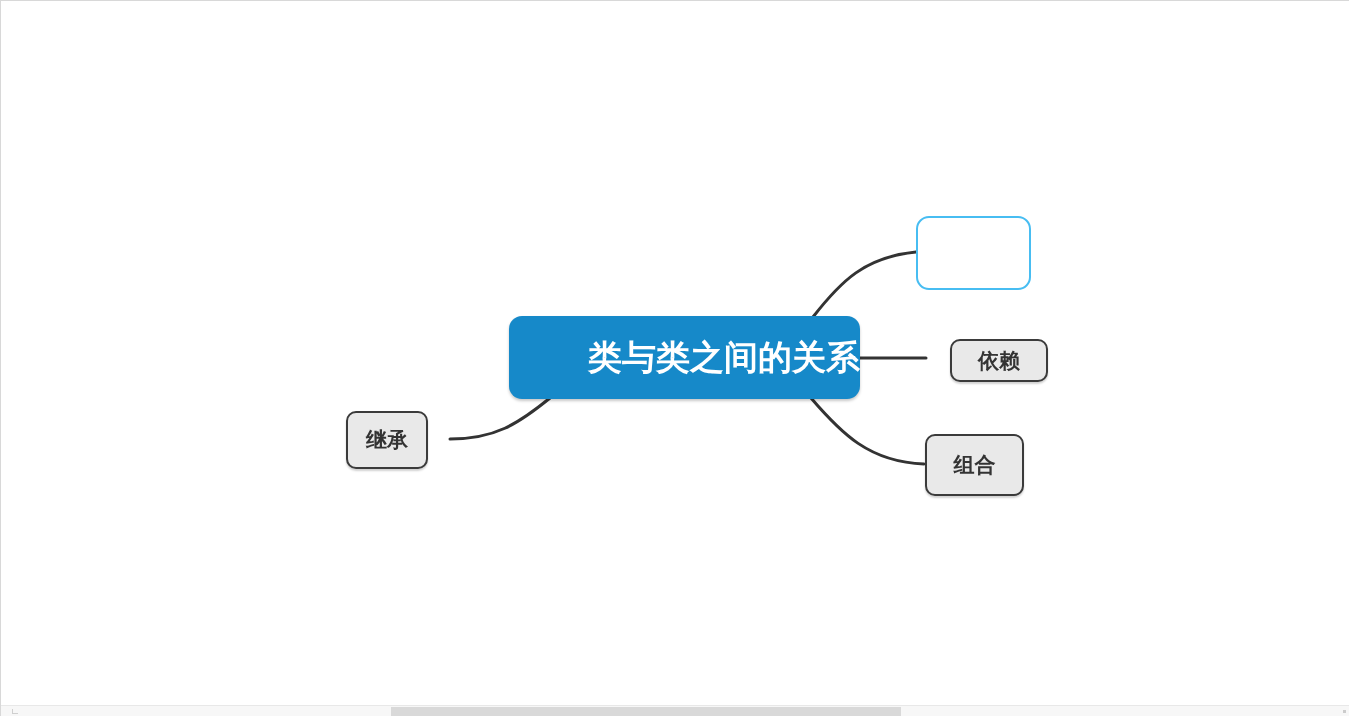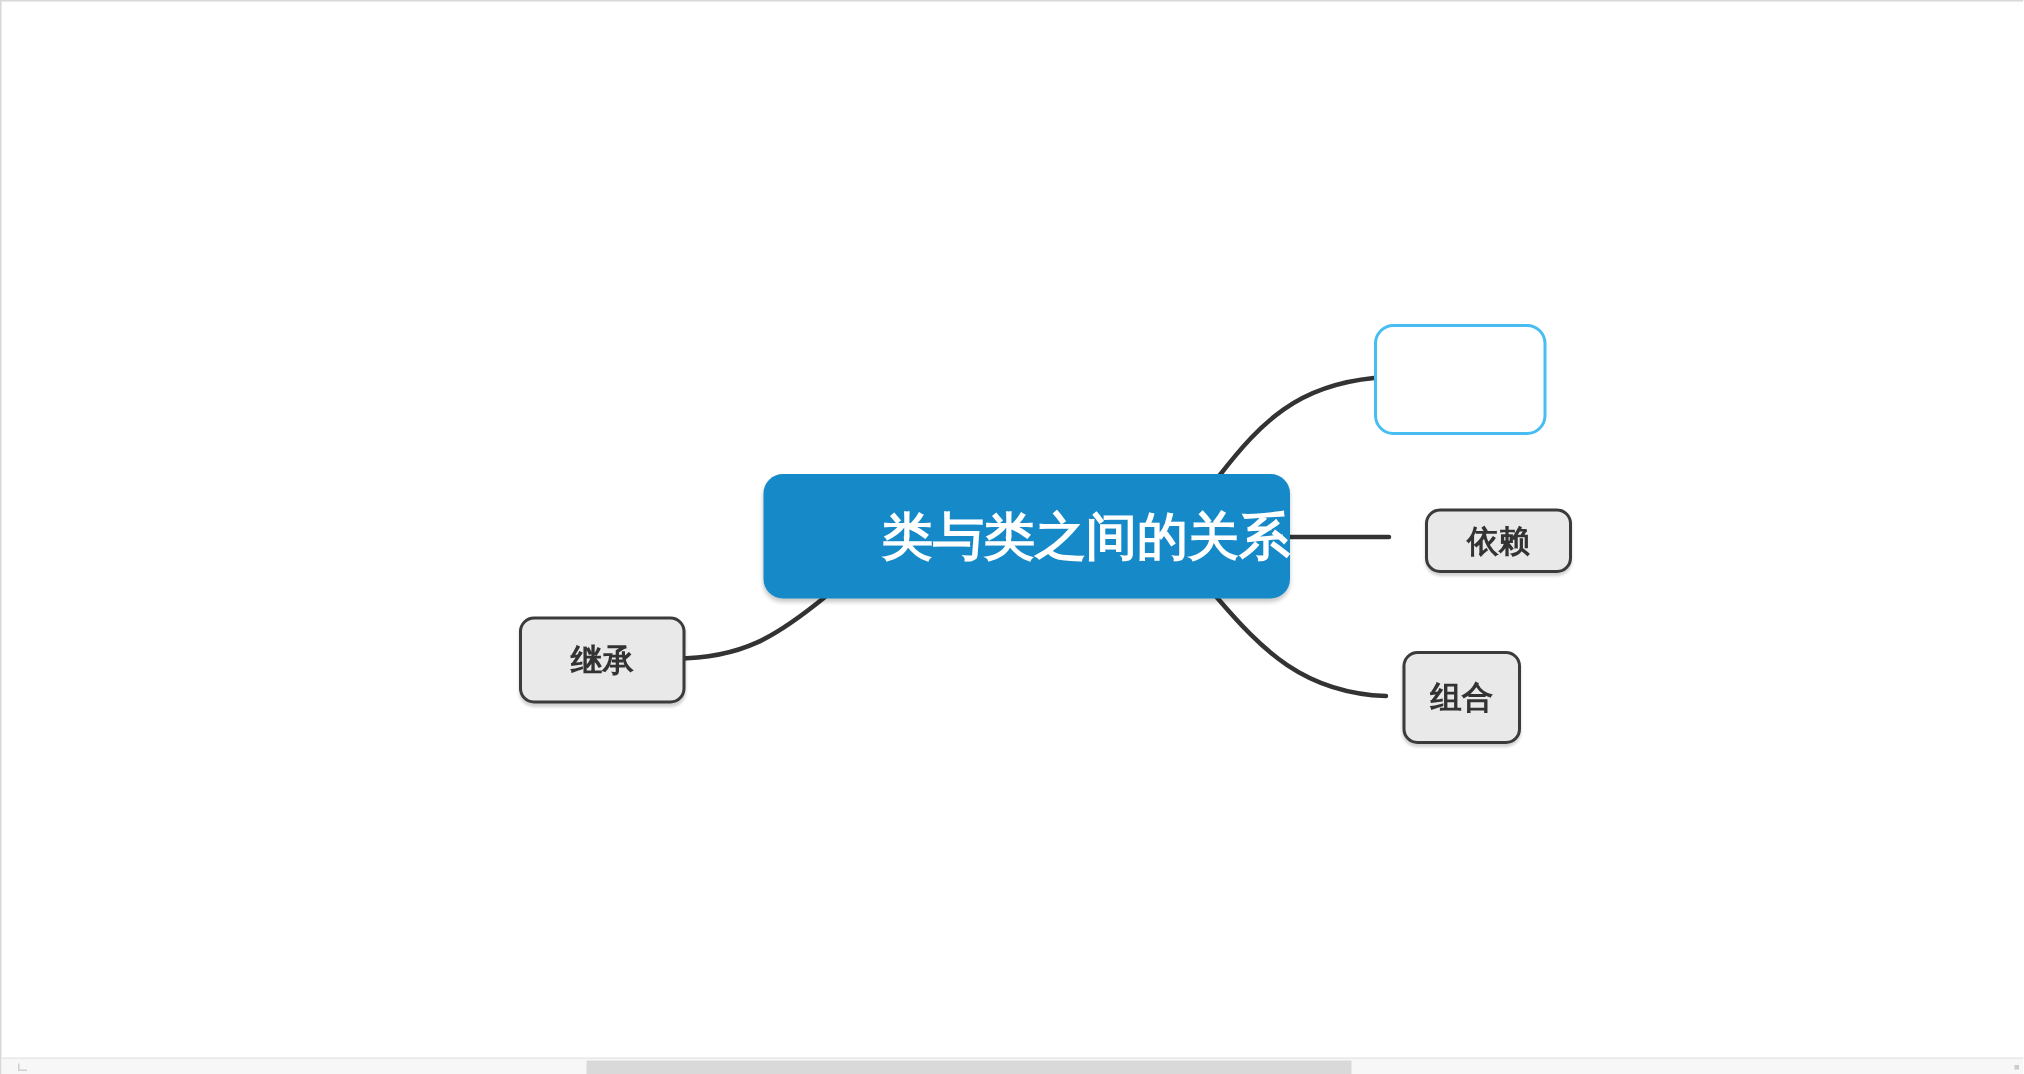--- a/index.html
+++ b/index.html
@@ -63,22 +63,22 @@
     font-size: 34px;
     font-weight: bold;
     box-shadow: 0 2px 3px rgba(0,0,0,0.22);
     cursor: pointer;
     user-select: none;
     padding-left: 44px;
   }
 
   #node-aggregation { left: 922px; top: 222px; width: 101px; height: 60px; }
   #node-dependency  { left: 925px; top: 338px; width:  98px; height: 43px; margin-left: 24px; }
-  #node-composition { left: 924px; top: 433px; width:  79px; height: 62px; margin-left: 10px; }
-  #node-inheritance { left: 345px; top: 410px; width: 111px; height: 58px; }
+  #node-composition { left: 924px; top: 433px; width:  99px; height: 62px; }
+  #node-inheritance { left: 345px; top: 410px; width: 82px; height: 58px; }
 
   
   .selection-ring {
     position: absolute;
     left: 915px; top: 215px;
     width: 115px; height: 74px;
     box-sizing: border-box;
     border: 2.5px solid var(--selection, #47bdf2);
     border-radius: 13px;
     pointer-events: none;

